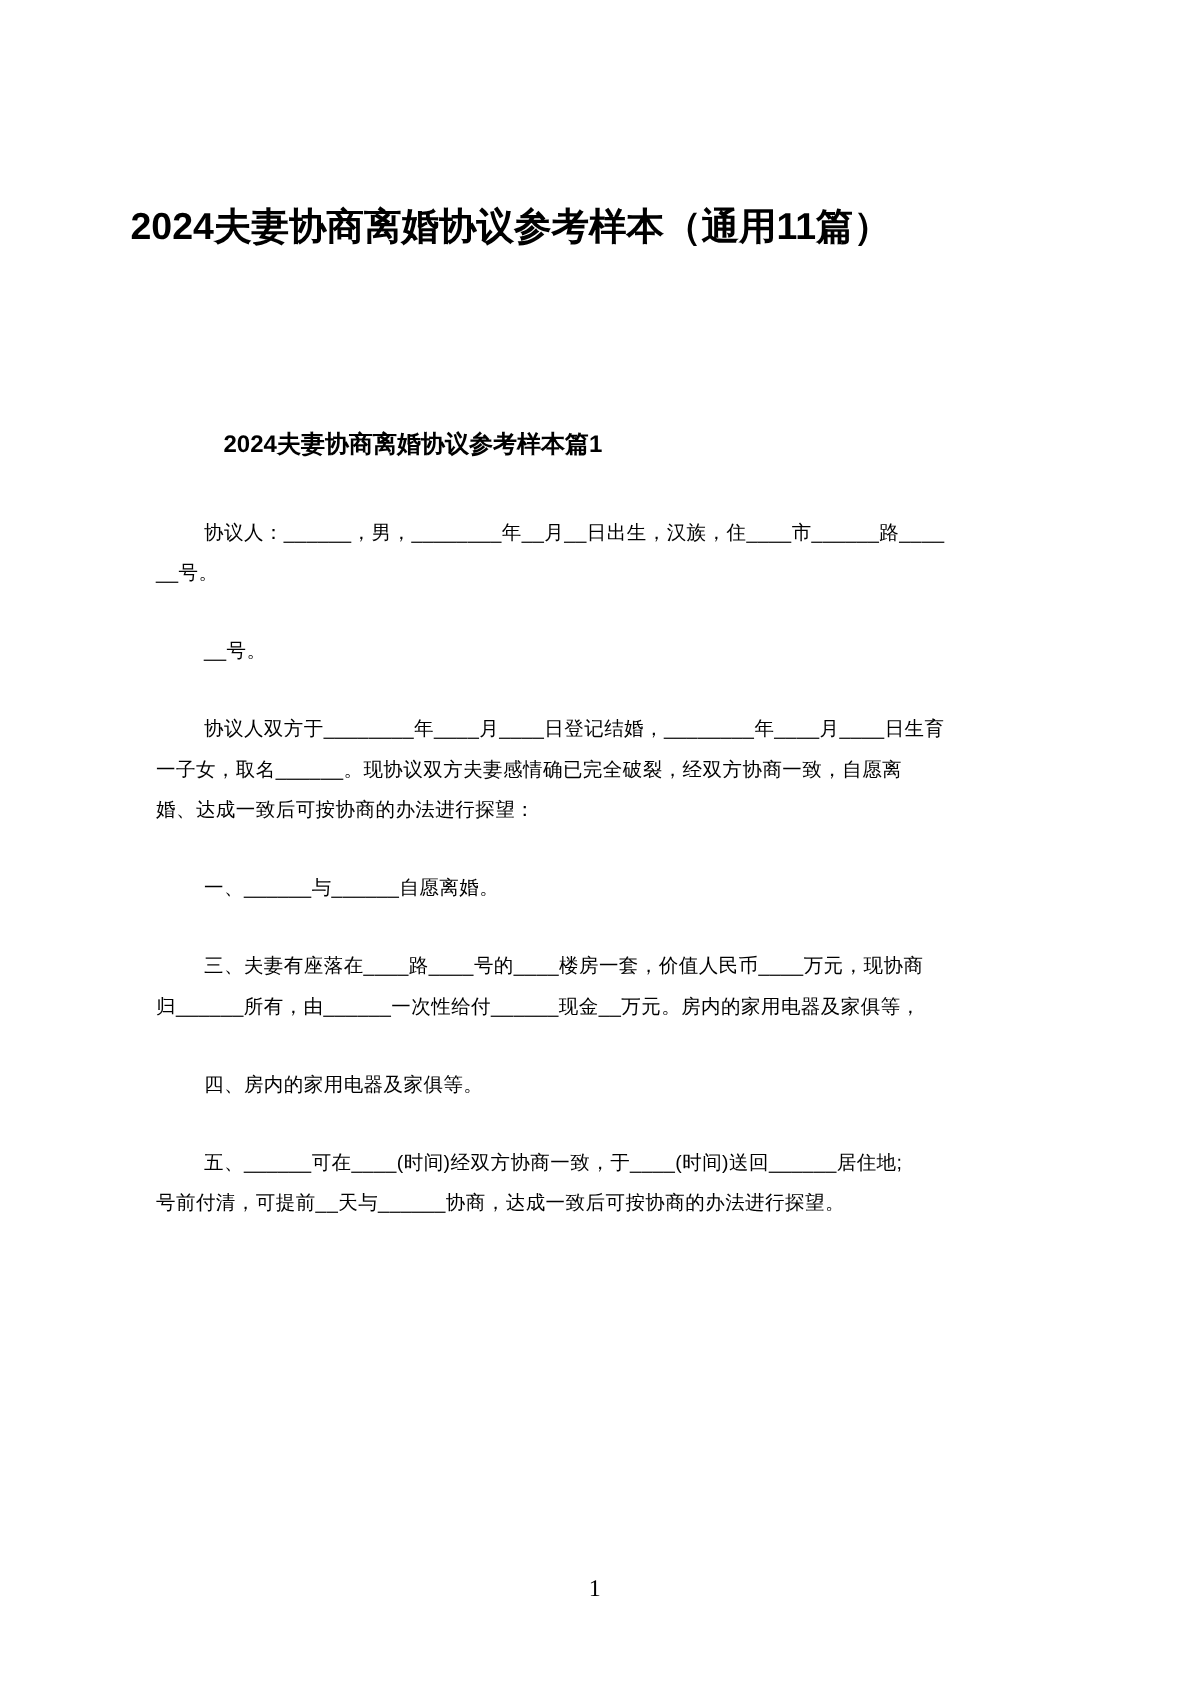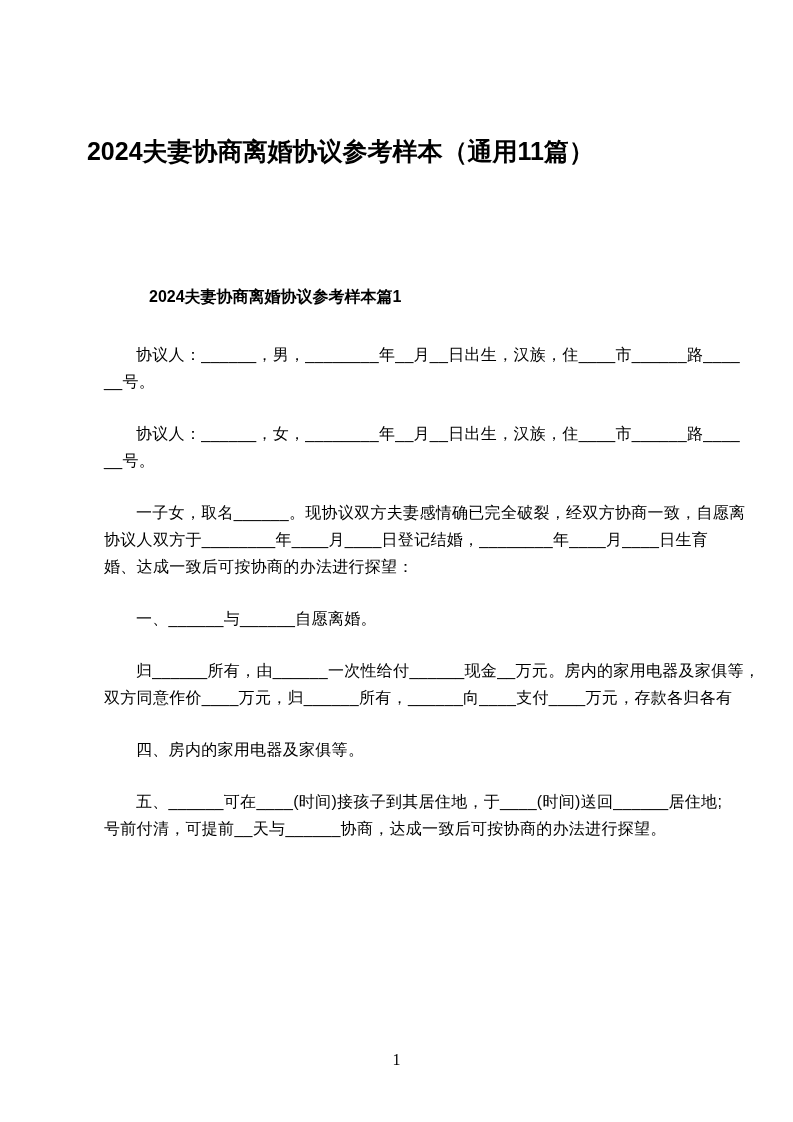--- a/index.html
+++ b/index.html
@@ -31,21 +31,21 @@
     font-weight: bold;
     line-height: 21px;
     white-space: nowrap;
     margin-left: 13px;
   }
   .content {
     position: absolute;
     top: 341px;
     left: 104px;
     width: 680px;
-    font-size: 16px;
+    font-size: 13px;
   }
   .para { margin: 0 0 25px 0; }
   .line {
     line-height: 27px;
     white-space: nowrap;
     letter-spacing: 0.3px;
   }
   .para .line:first-child { text-indent: 32px; }
   .page-number {
     position: absolute;
@@ -67,48 +67,47 @@
   <div class="section-heading">2024夫妻协商离婚协议参考样本篇1</div>
 
   <div class="content">
 
     <div class="para">
       <div class="line">协议人：______，男，________年__月__日出生，汉族，住____市______路____</div>
       <div class="line">__号。</div>
     </div>
 
     <div class="para">
-      <div class="line">协议人：______，女，________年__月__日出生，汉族，住____市______路____</div>
       <div class="line">__号。</div>
     </div>
 
     <div class="para">
+      <div class="line">协议人双方于________年____月____日登记结婚，________年____月____日生育</div>
       <div class="line">一子女，取名______。现协议双方夫妻感情确已完全破裂，经双方协商一致，自愿离</div>
-      <div class="line">协议人双方于________年____月____日登记结婚，________年____月____日生育</div>
       <div class="line">婚、达成一致后可按协商的办法进行探望：</div>
     </div>
 
     <div class="para">
       <div class="line">一、______与______自愿离婚。</div>
     </div>
 
     <div class="para">
     </div>
 
     <div class="para">
+      <div class="line">三、夫妻有座落在____路____号的____楼房一套，价值人民币____万元，现协商</div>
       <div class="line">归______所有，由______一次性给付______现金__万元。房内的家用电器及家俱等，</div>
-      <div class="line">双方同意作价____万元，归______所有，______向____支付____万元，存款各归各有</div>
     </div>
 
     <div class="para">
       <div class="line">四、房内的家用电器及家俱等。</div>
     </div>
 
     <div class="para">
-      <div class="line">五、______可在____(时间)接孩子到其居住地，于____(时间)送回______居住地;</div>
+      <div class="line">五、______可在____(时间)经双方协商一致，于____(时间)送回______居住地;</div>
       <div class="line">号前付清，可提前__天与______协商，达成一致后可按协商的办法进行探望。</div>
     </div>
 
   </div>
 
   <div class="page-number">1</div>
 
 </div>
 
 </body></html>

